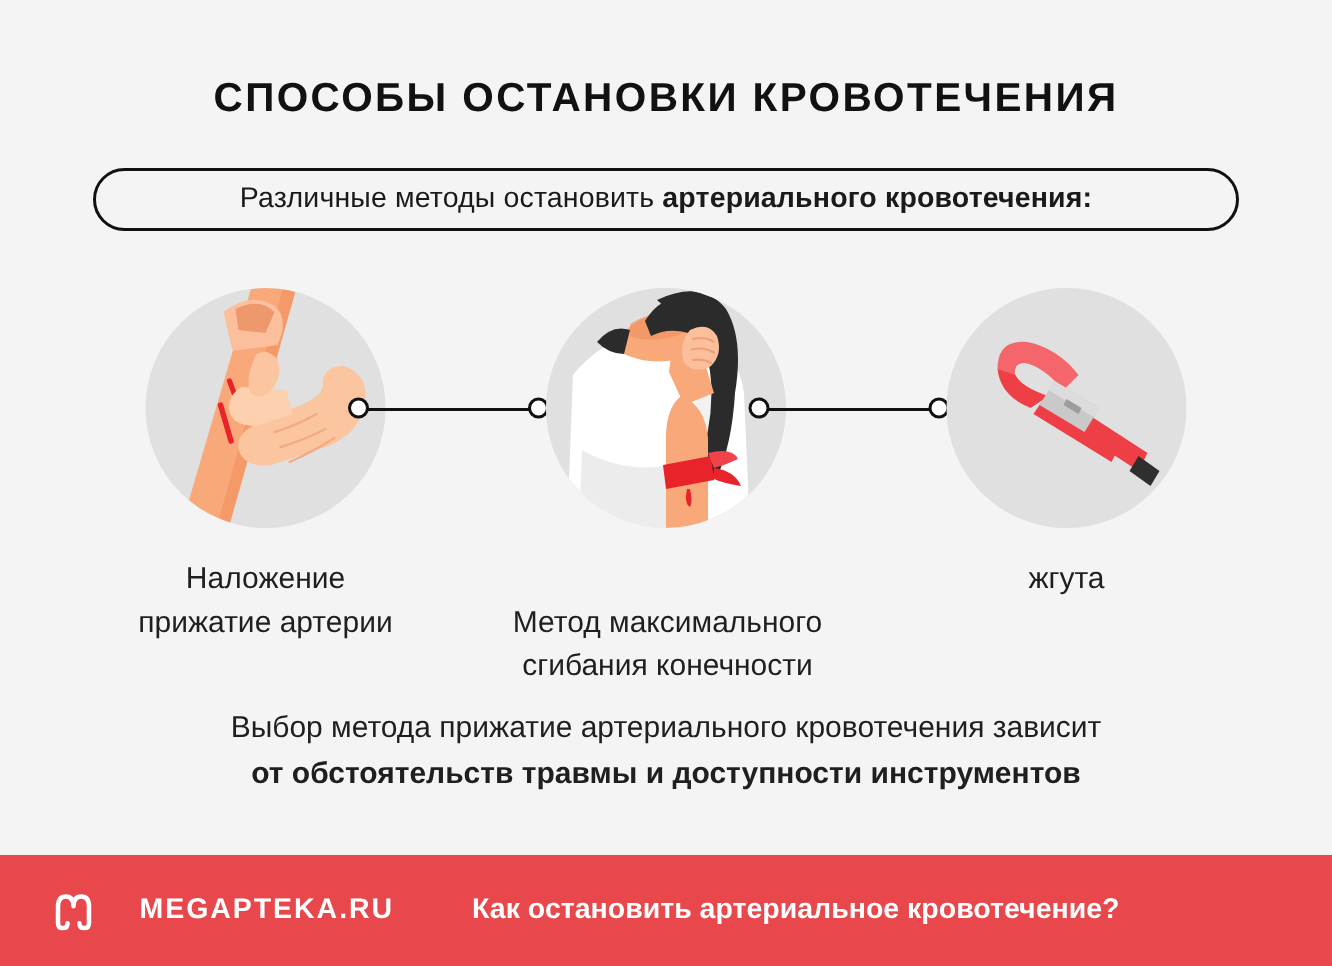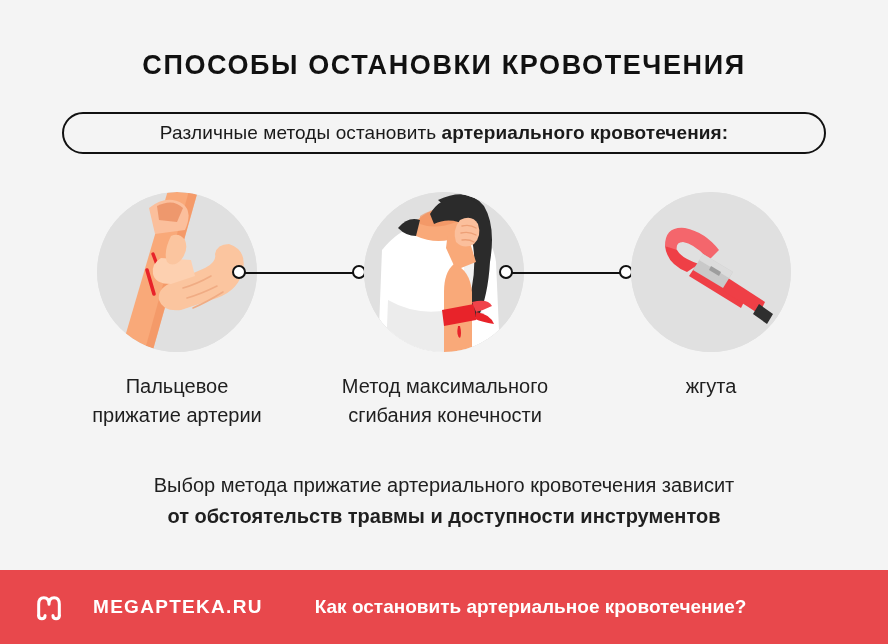--- a/index.html
+++ b/index.html
@@ -123,21 +123,21 @@
   }
   .caption {
     position: absolute;
     top: 0;
     text-align: center;
     font-size: 20px;
     line-height: 29px;
     color: #1f1f1f;
   }
   .caption.c1 { left: 47px;  width: 260px; }
-  .caption.c2 { left: 295px; width: 300px; }
+  .caption.c2 { left: 295px; width: 300px; margin-top: 29px; }
   .caption.c3 { left: 600px; width: 222px; }
 
   
   .note {
     position: absolute;
     top: 470px;
     left: 0;
     width: 888px;
     text-align: center;
     font-size: 20px;
@@ -308,21 +308,21 @@
           <path d="M80 74 L90 80 L88 84 L78 78 Z" fill="#9d9d9d"></path>
 
           <path d="M128 112 L142 122 L136 132 L122 122 Z" fill="#2f2f2f"></path>
         </g>
       </svg>
     </div>
   </div>
 
   <div class="captions">
     <div class="caption c1">
-      <div>Пальцевое</div>
+      <div>Наложение</div>
       <div>прижатие артерии</div>
     </div>
     <div class="caption c2">
       <div>Метод максимального</div>
       <div>сгибания конечности</div>
     </div>
     <div class="caption c3">
       <div>жгута</div>
     </div>
   </div>

